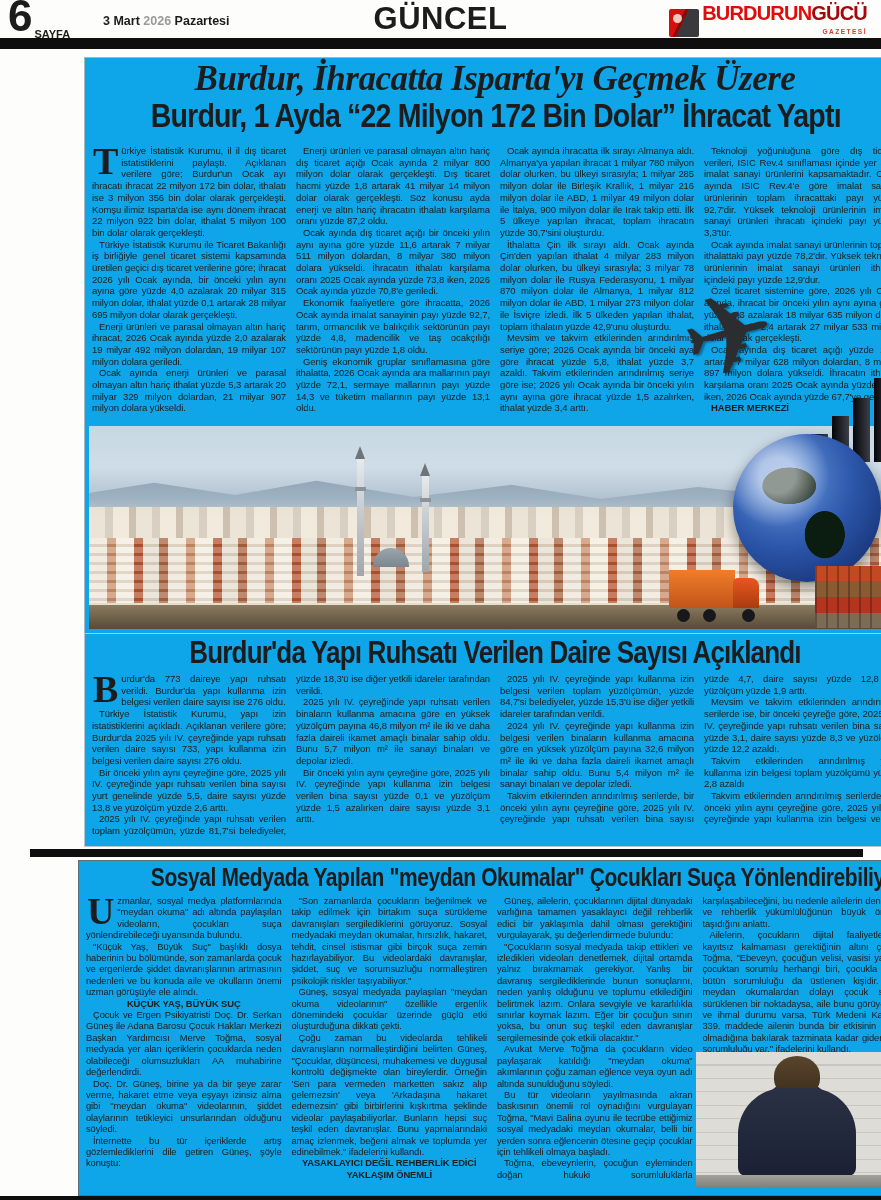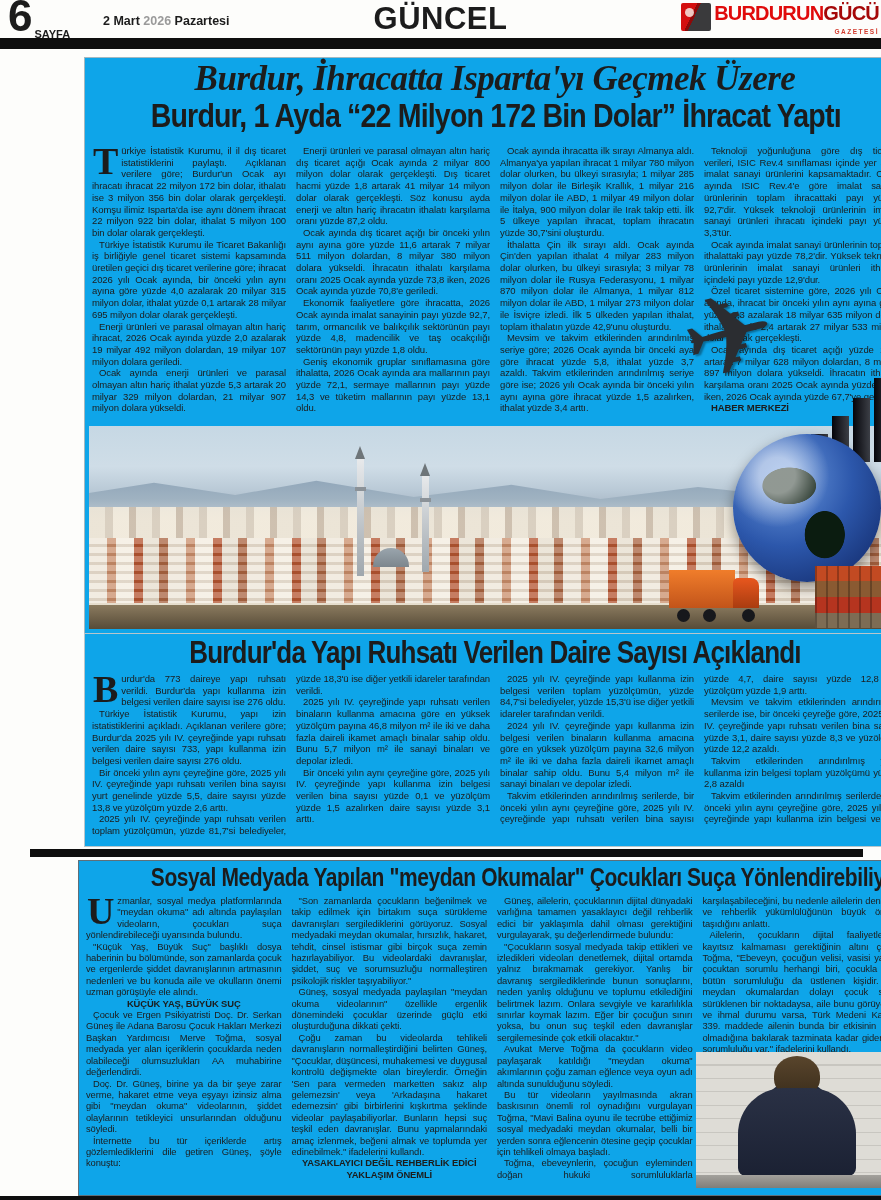--- a/index.html
+++ b/index.html
@@ -9,21 +9,21 @@
   }
   
   .masthead{position:absolute;top:0;left:0;right:0;height:38px;}
   .pagenum-wrap{position:absolute;left:8px;top:-6px;display:flex;align-items:flex-start;}
   .pagenum{font-size:44px;font-weight:bold;line-height:44px;letter-spacing:-1px;}
   .pageword{font-size:11px;font-weight:bold;margin:34px 0 0 3px;}
   .dateline{position:absolute;left:103px;top:14px;font-size:12.5px;font-weight:bold;}
   .dateline .yr{color:#9a9a9a;margin-top:44px;}
   .section-title{position:absolute;left:0;right:0;top:1px;text-align:center;
     font-size:31px;font-weight:900;letter-spacing:.5px;}
-  .brand{position:absolute;right:2px;top:3px;display:flex;align-items:flex-start;}
+  .brand{position:absolute;right:14px;top:3px;display:flex;align-items:center;}
   .brand-graphic{width:30px;height:28px;margin-right:3px;position:relative;background:
     linear-gradient(115deg,#d40f0f 0 38%,#8c0a0a 38% 46%,#3a3a3c 46% 100%);
     border-radius:2px;}
   .brand-graphic:after{content:"";position:absolute;left:4px;top:5px;width:9px;height:9px;
     border-radius:50%;background:#f4e9e2;opacity:.85;}
   .brand-text{line-height:20px;text-align:right;}
   .brand-l1{font-size:20px;font-weight:900;color:#e00b0b;letter-spacing:-.8px;}
   .brand-l2{font-size:20px;font-weight:900;color:#a50808;letter-spacing:-.8px;}
   .brand-sub{font-size:6.5px;font-weight:bold;color:#d23b2e;letter-spacing:1.5px;display:block;margin-top:-3px;}
   .topbar{position:absolute;top:38px;left:0;right:0;height:11px;background:#0e0e0e;}
@@ -113,21 +113,21 @@
 <body>
 
 <div>
 
   <div class="masthead">
     <div class="pagenum-wrap">
       <span class="pagenum">6</span>
       <span class="pageword">SAYFA</span>
     </div>
     <div class="dateline">
-      <span>2 Mart</span>
+      <span>3 Mart</span>
       <span class="yr">2026</span>
       <span>Pazartesi</span>
     </div>
     <div class="section-title">GÜNCEL</div>
     <div class="brand">
       <div class="brand-graphic"></div>
       <div class="brand-text">
         <span class="brand-l1">BURDURUN</span><span class="brand-l2">GÜCÜ</span>
         <span class="brand-sub">GAZETESİ</span>
       </div>

